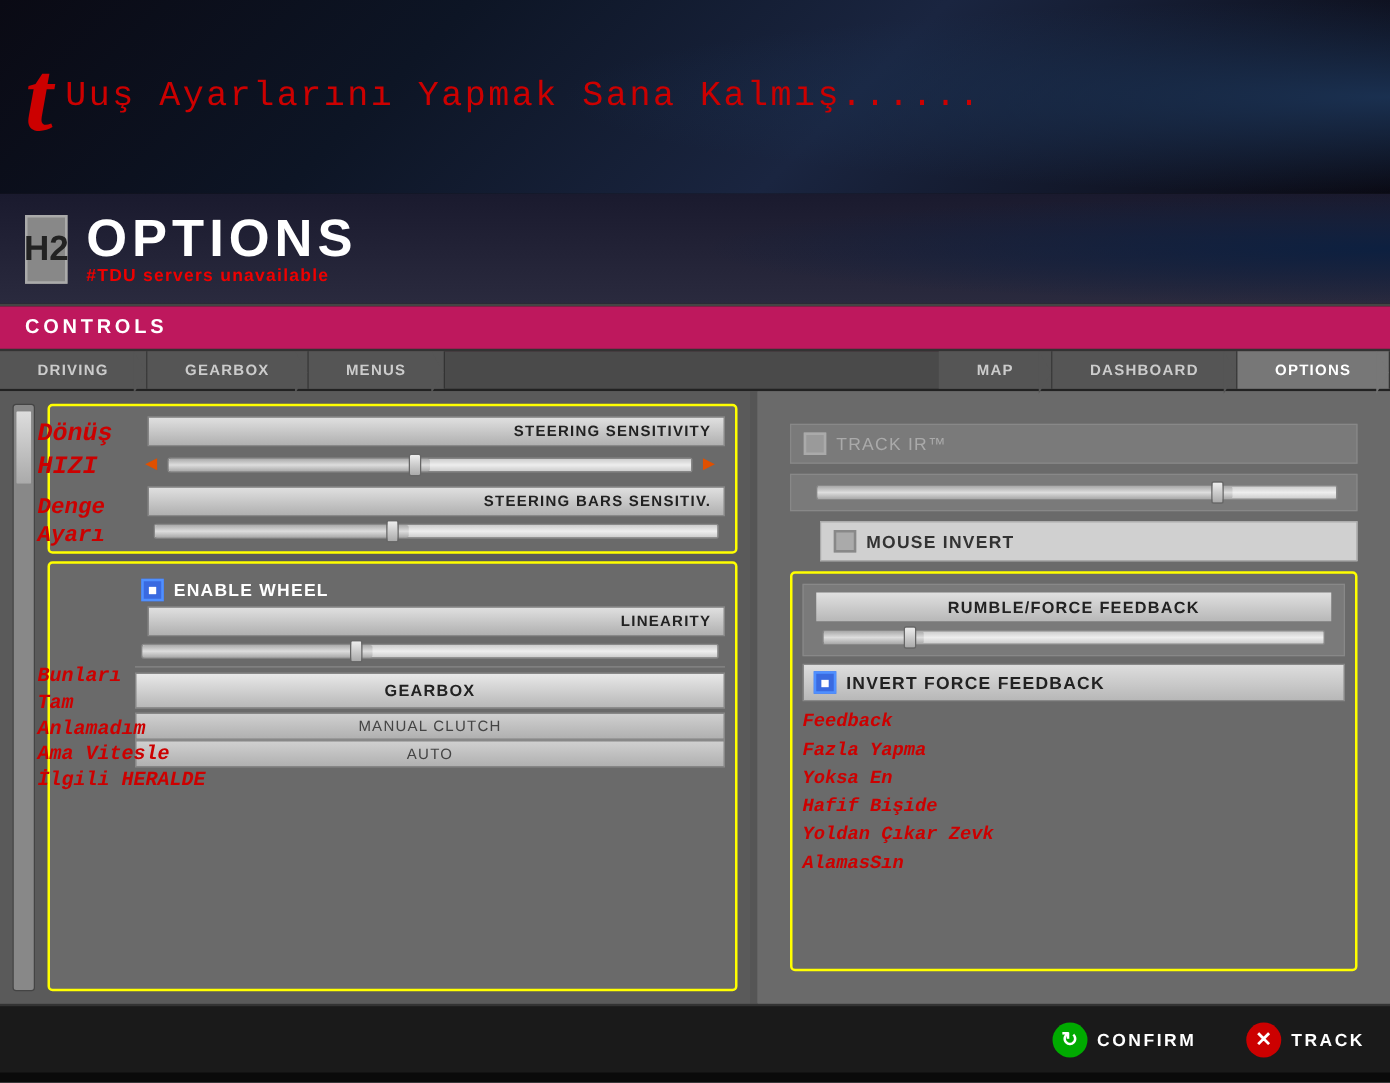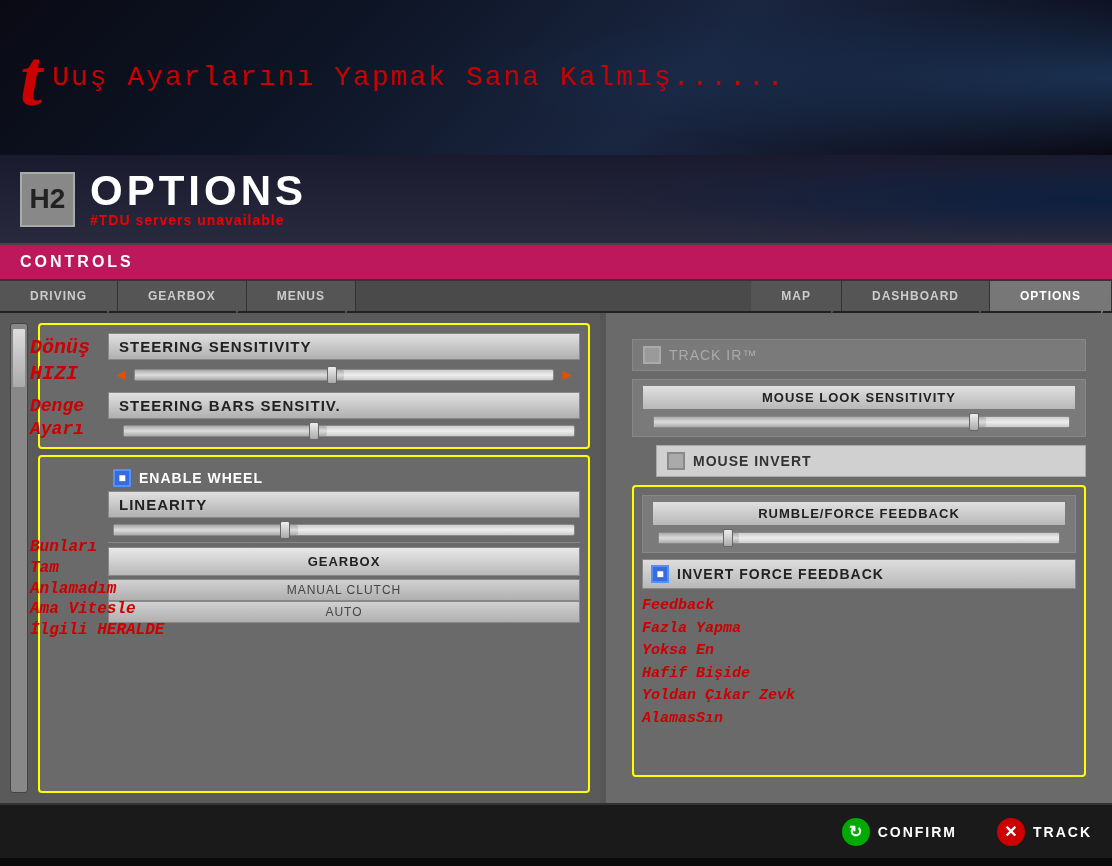--- a/index.html
+++ b/index.html
@@ -65,21 +65,21 @@
     }
     .options-header::before {
       content: '';
       position: absolute;
       right: 0; top: 0;
       width: 50%;
       height: 100%;
       background: radial-gradient(ellipse at right, #0d2040 0%, transparent 70%);
     }
     .options-icon {
-      width: 55px;
+      width: 34px;
       height: 55px;
       background: #888;
       display: flex;
       align-items: center;
       justify-content: center;
       margin-right: 15px;
       font-size: 28px;
       font-weight: bold;
       color: #222;
       border: 2px solid #aaa;
@@ -216,28 +216,29 @@
       font-weight: bold;
       font-family: 'Courier New', monospace;
       font-size: 18px;
       line-height: 1.3;
       pointer-events: none;
     }
 
     
     .slider-label {
       background: linear-gradient(180deg, #e0e0e0 0%, #b0b0b0 100%);
-      text-align: left;
+      text-align: right;
       padding: 4px 10px;
-      font-size: 15px;
+      font-size: 12px;
       font-weight: bold;
       color: #222;
       letter-spacing: 1px;
       border: 1px solid #888;
       margin-bottom: 4px;
+      margin-left: 10px;
     }
     .slider-track {
       display: flex;
       align-items: center;
       gap: 5px;
       padding: 2px 5px;
     }
     .slider-bar {
       flex: 1;
       height: 12px;
@@ -578,21 +579,20 @@
   <div style="width:6px; background:#555;"></div>
 
   <div class="right-panel">
 
     <div class="trackir-row">
       <div class="trackir-checkbox"></div>
       <span class="trackir-label">TRACK IR™</span>
     </div>
 
     <div class="mouse-look-box">
-      <div class="mouse-look-label">MOUSE LOOK SENSITIVITY</div>
       <div class="slider-track">
         <div class="slider-bar" style="margin-left:5px;">
           <div class="slider-fill" style="width:80%"></div>
           <div class="slider-thumb" style="left:76%"></div>
         </div>
       </div>
     </div>
 
     <div class="mouse-invert-row">
       <div class="mouse-invert-checkbox"></div>

